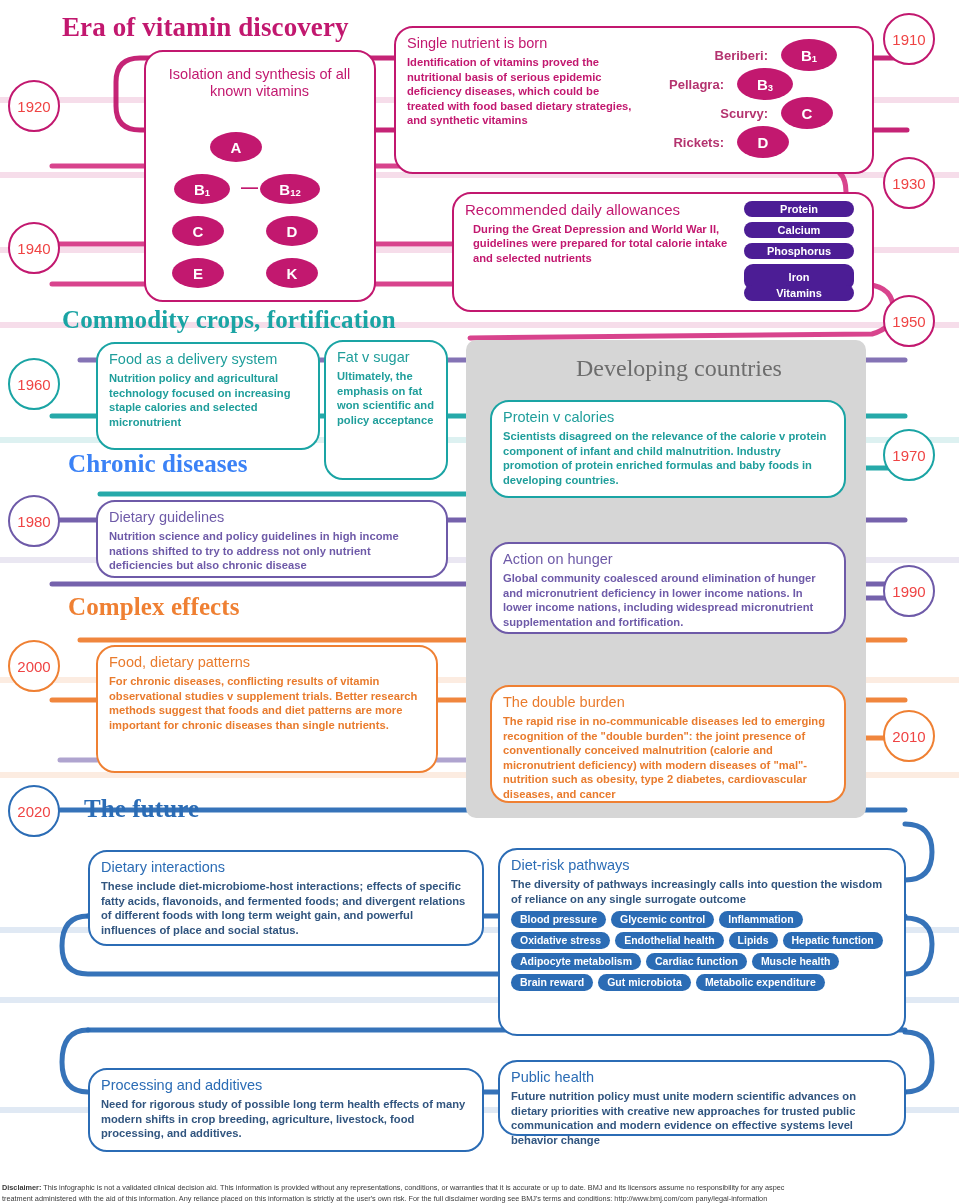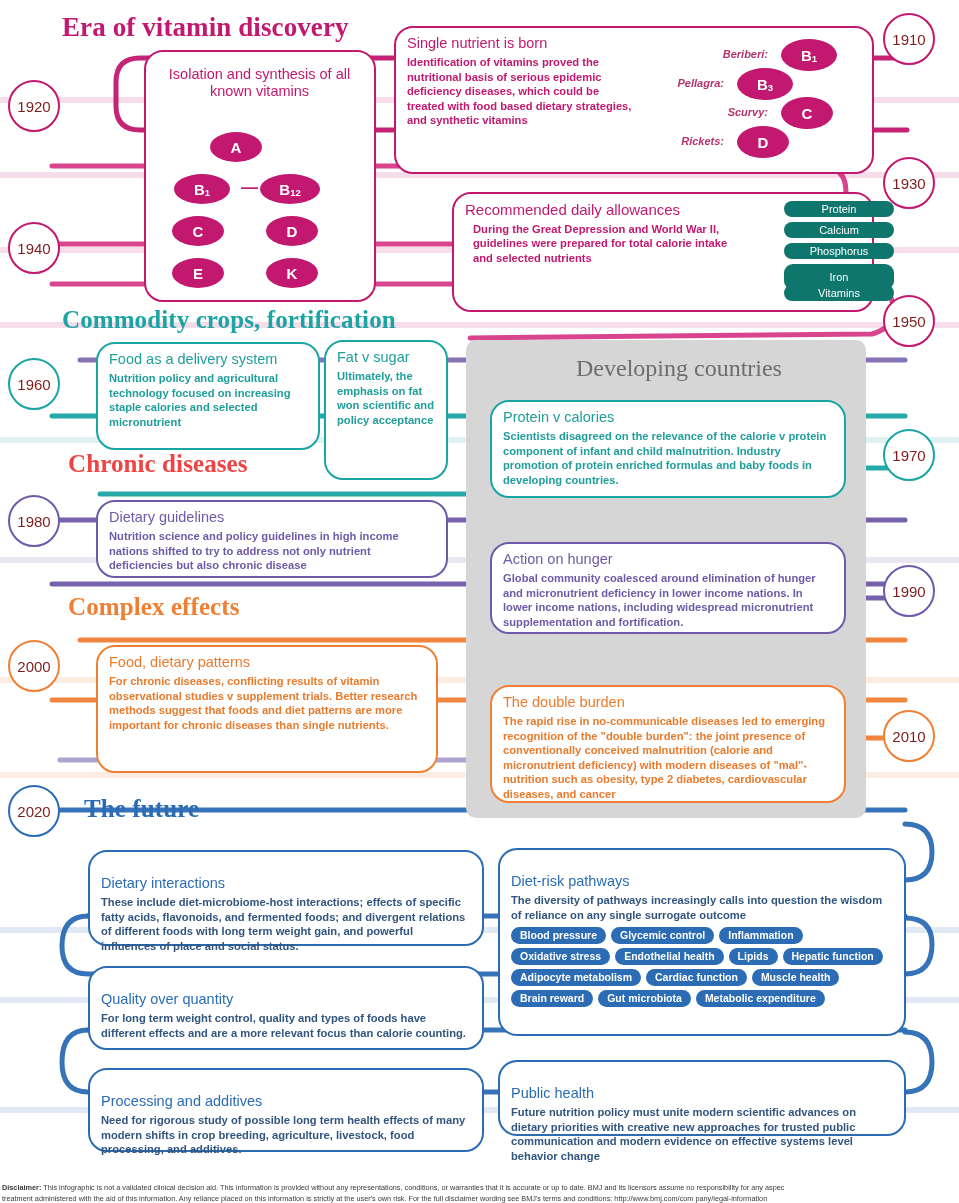--- a/index.html
+++ b/index.html
@@ -32,21 +32,21 @@
 
   
   .year{
     position:absolute;
     width:52px;height:52px;
     border-radius:50%;
     border:2.5px solid #000;
     background:#ffffff;
     display:flex;align-items:center;justify-content:center;
     font-size:15px;
-    color:#7f1d1d;
+    color:#ef4444;
     font-family:"Liberation Sans", sans-serif;
     z-index:6;
     box-sizing:border-box;
   }
 
   
   .card{
     position:absolute;
     box-sizing:border-box;
     background:#ffffff;
@@ -72,21 +72,21 @@
   
   .pink   { border-color:#c2186f; }
   .pink   .c-title,.pink .c-body{ color:#c2186f; }
   .teal   { border-color:#1aa4a4; }
   .teal   .c-title,.teal .c-body{ color:#1f9e9b; }
   .purple { border-color:#6e5aa8; }
   .purple .c-title,.purple .c-body{ color:#6e5aa8; }
   .orange { border-color:#ef8033; }
   .orange .c-title,.orange .c-body{ color:#e97b2d; }
   .blue   { border-color:#2b6cb5; }
-  .blue   .c-title{ color:#2b6cb5;margin-top:16px; }
+  .blue   .c-title{ color:#2b6cb5; }
   .blue   .c-body { color:#31557f; }
 
   .year.pink{border-color:#c2186f;}
   .year.teal{border-color:#1aa4a4;}
   .year.purple{border-color:#6e5aa8;}
   .year.orange{border-color:#ef8033;}
   .year.blue{border-color:#2b6cb5;}
 
   
   .pill-ell{
@@ -101,39 +101,37 @@
   }
   .pill-ell sub{font-size:9.5px;vertical-align:baseline;position:relative;top:3px;}
   .dash{
     position:absolute;
     color:#c2186f;font-size:17px;font-weight:700;z-index:6;
   }
 
   
   .lab-pill{
     position:absolute;
-    background:#0f766e;
+    background:#4c1d95;
     color:#fff;
     border-radius:9px;
     font-size:11px;
-    font-weight:400;
+    font-weight:700;
     display:flex;align-items:center;justify-content:center;
     z-index:6;
     white-space:nowrap;
-    margin-left:40px;
   }
   .dis-label{
     position:absolute;
     color:#b4336f;
-    font-size:11px;
+    font-size:13px;
     font-weight:600;
     text-align:right;
     z-index:6;
     white-space:nowrap;
-    font-style:italic;
   }
 
   
   #grey-panel{
     position:absolute;
     background:#d6d6d6;
     border-radius:10px;
     z-index:1;
   }
   #dev-head{
@@ -235,21 +233,21 @@
       <path d="M0,1000 L959,1000" stroke="#2b6cb5"></path>
       <path d="M0,1110 L959,1110" stroke="#2b6cb5"></path>
     </g>
   </svg>
 
   <div id="grey-panel" style="left:466px;top:340px;width:400px;height:478px;"></div>
   <div id="dev-head" style="left:528px;top:355px;">Developing countries</div>
 
   <div class="sec-head" style="left:62px;top:12px;font-size:27px;color:#c2186f;">Era of vitamin discovery</div>
   <div class="sec-head" style="left:62px;top:306px;font-size:25px;color:#1aa4a4;">Commodity crops, fortification</div>
-  <div class="sec-head" style="left:68px;top:450px;font-size:25px;color:#ef4444;">Chronic diseases</div>
+  <div class="sec-head" style="left:68px;top:450px;font-size:25px;color:#3b82f6;">Chronic diseases</div>
   <div class="sec-head" style="left:68px;top:593px;font-size:25px;color:#ef8033;">Complex effects</div>
   <div class="sec-head" style="left:84px;top:795px;font-size:25px;color:#2b6cb5;">The future</div>
 
   <div class="year pink" style="left:883px;top:13px;">1910</div>
   <div class="year pink" style="left:8px;top:80px;">1920</div>
   <div class="year pink" style="left:883px;top:157px;">1930</div>
   <div class="year pink" style="left:8px;top:222px;">1940</div>
   <div class="year pink" style="left:883px;top:295px;">1950</div>
   <div class="year teal" style="left:8px;top:358px;">1960</div>
   <div class="year teal" style="left:883px;top:429px;">1970</div>
@@ -379,24 +377,20 @@
       <span class="tag">Hepatic function</span>
       <span class="tag">Adipocyte metabolism</span>
       <span class="tag">Cardiac function</span>
       <span class="tag">Muscle health</span>
       <span class="tag">Brain reward</span>
       <span class="tag">Gut microbiota</span>
       <span class="tag">Metabolic expenditure</span>
     </div>
   </div>
 
-  <div class="card blue" style="left:88px;top:966px;width:396px;height:84px;">
-    <div class="c-title">Quality over quantity</div>
-    <div class="c-body">For long term weight control, quality and types of foods have different effects and are a more relevant focus than calorie counting.</div>
-  </div>
 
   <div class="card blue" style="left:88px;top:1068px;width:396px;height:84px;">
     <div class="c-title">Processing and additives</div>
     <div class="c-body">Need for rigorous study of possible long term health effects of many modern shifts in crop breeding, agriculture, livestock, food processing, and additives.</div>
   </div>
 
   <div class="card blue" style="left:498px;top:1060px;width:408px;height:76px;">
     <div class="c-title">Public health</div>
     <div class="c-body">Future nutrition policy must unite modern scientific advances on dietary priorities with creative new approaches for trusted public communication and modern evidence on effective systems level behavior change</div>
   </div>

